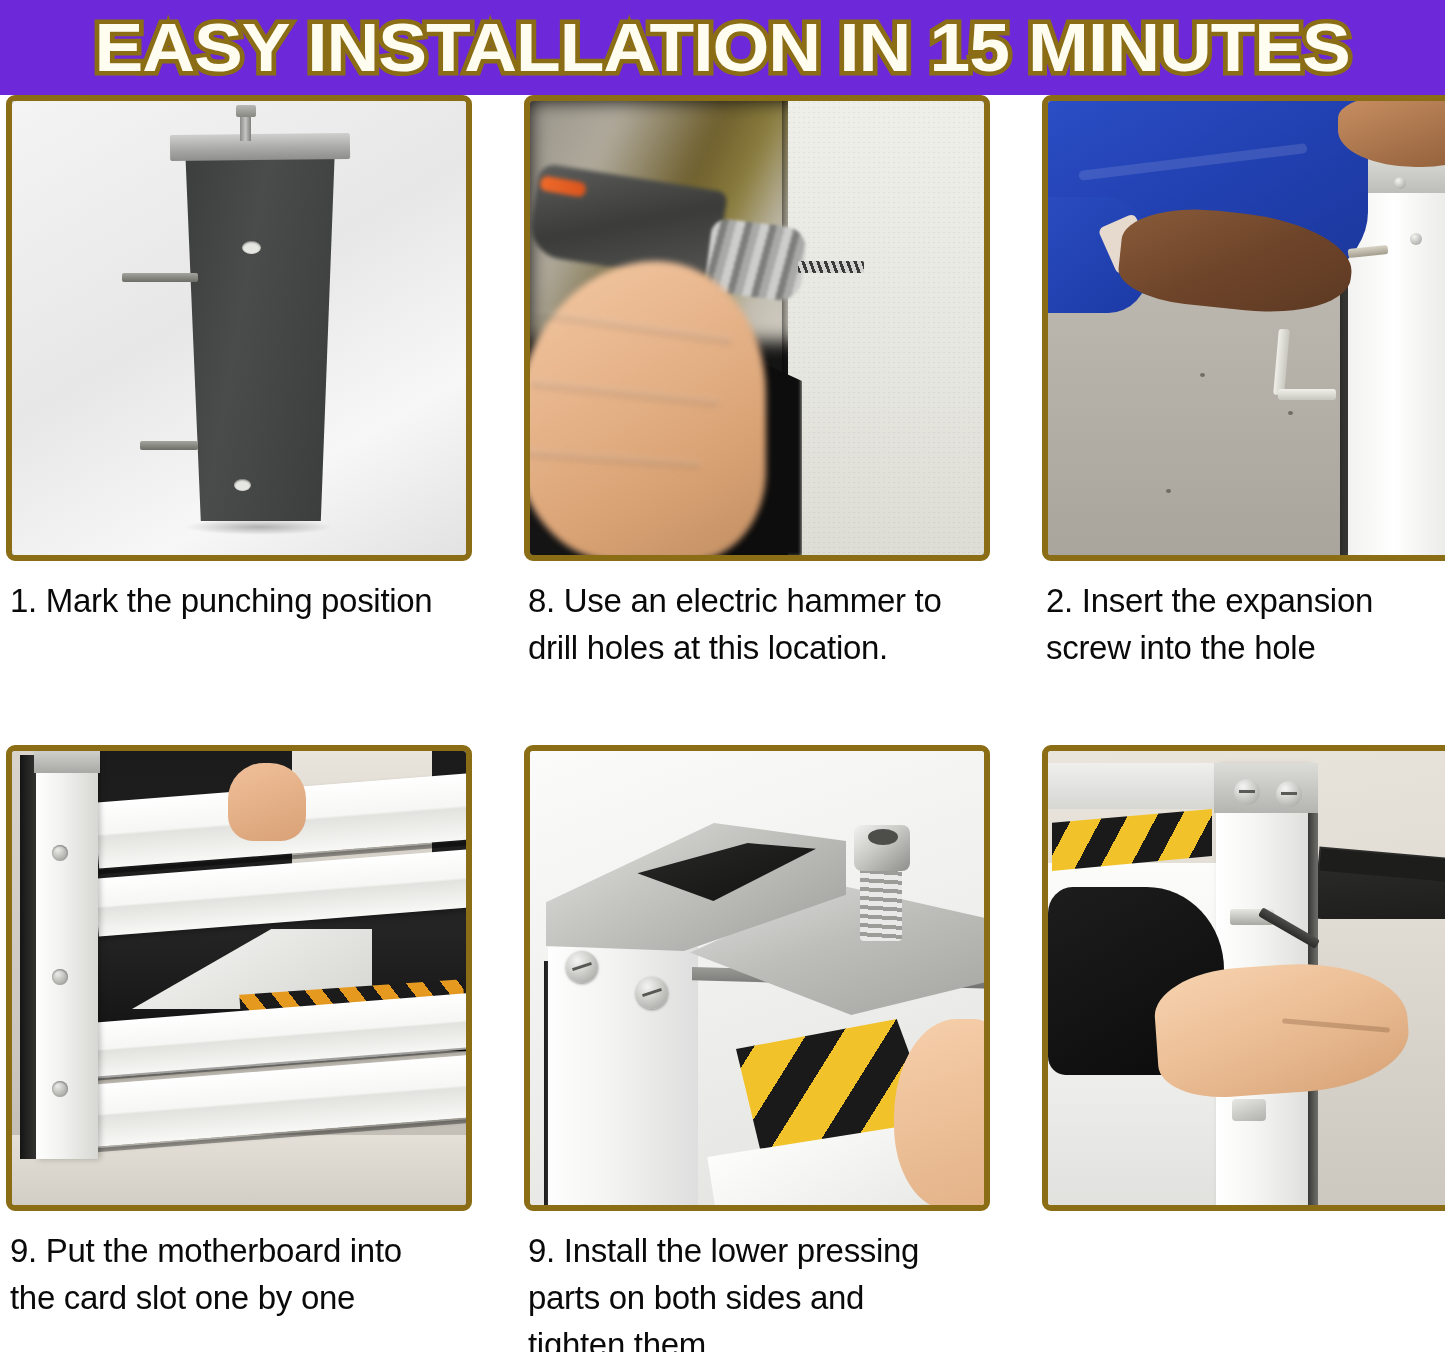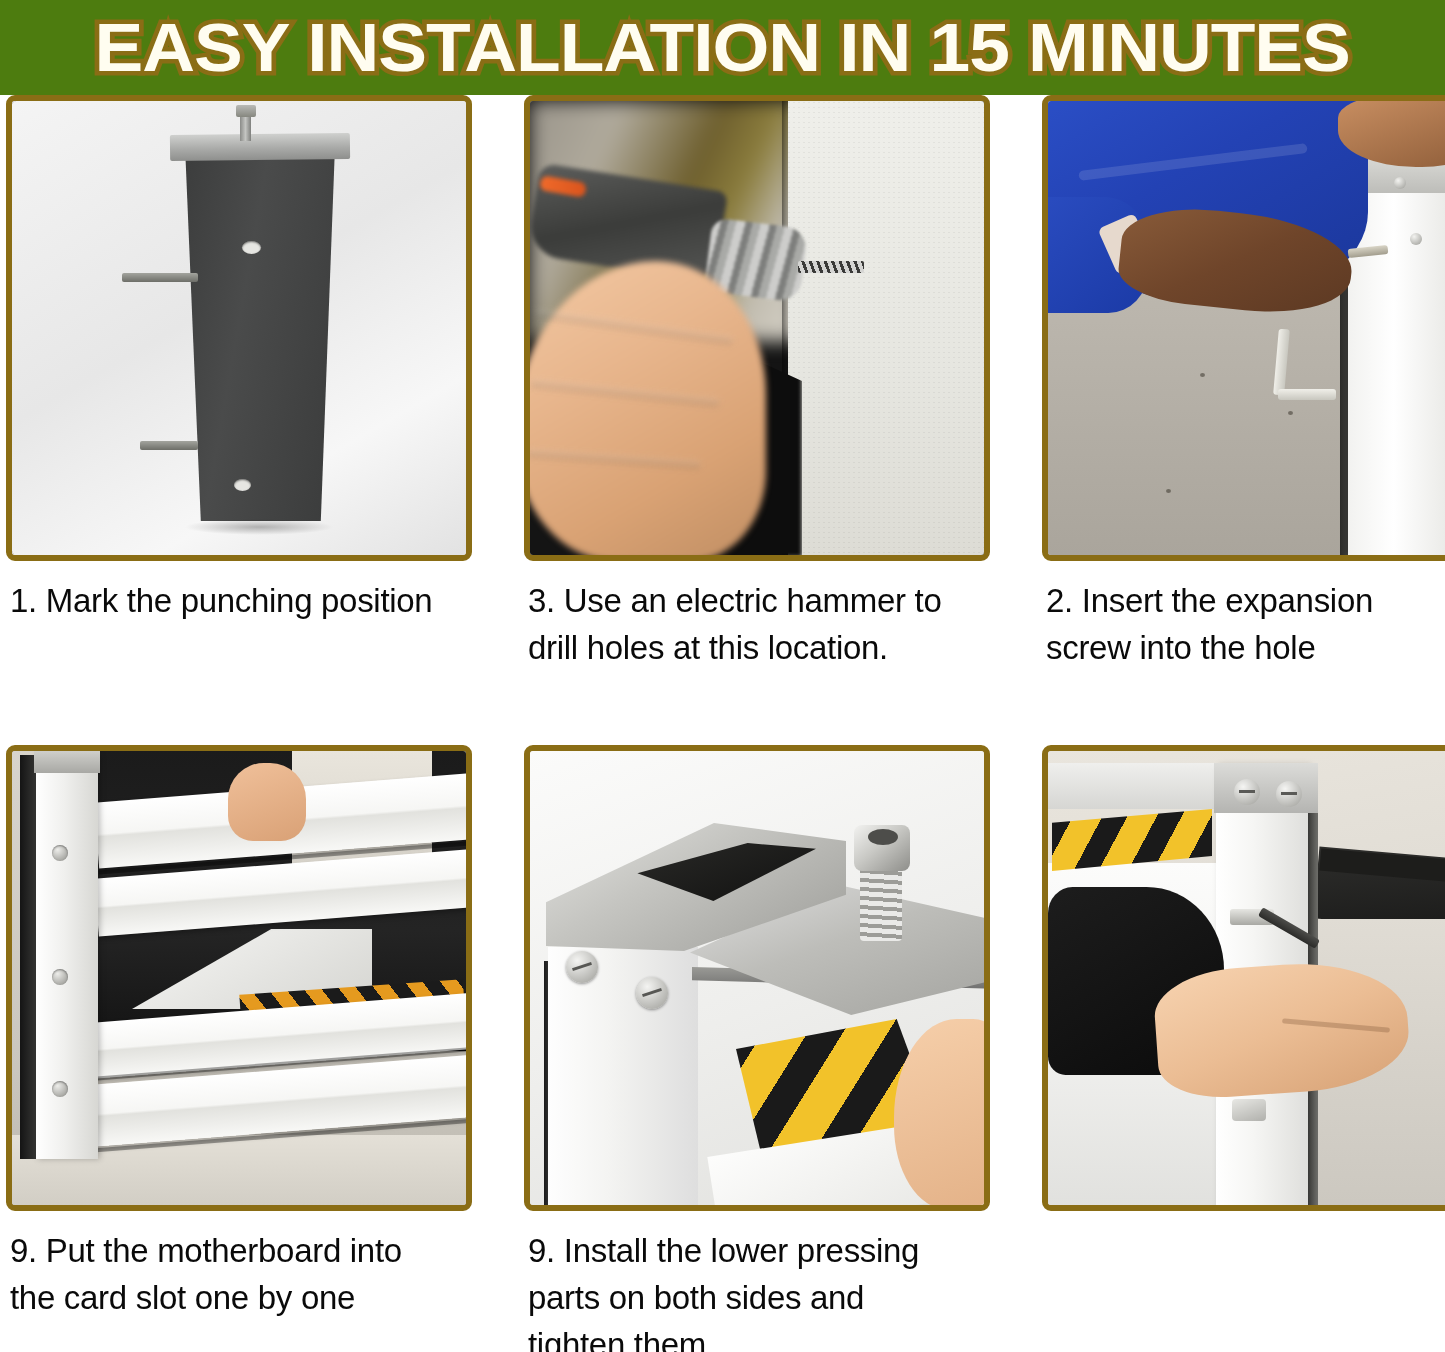--- a/index.html
+++ b/index.html
@@ -16,21 +16,21 @@
     position: relative;
   }
 
   
   .title-banner {
     width: 1445px;
     height: 95px;
     display: flex;
     align-items: center;
     justify-content: center;
-    background: #4d7c0f;
+    background: #6d28d9;
   }
   .title-text {
     font-family: "Liberation Sans", sans-serif;
     font-weight: bold;
     font-size: 69px;
     line-height: 72px;
     letter-spacing: -1px;
     transform: scaleX(1.06);
     color: #FFFDF0;
     -webkit-text-stroke: 9px #8a6d15;
@@ -566,21 +566,21 @@
         <div class="p2-drill-body"></div>
         <div class="p2-trigger"></div>
         <div class="p2-chuck"></div>
         <div class="p2-bit"></div>
         <div class="p2-hand"></div>
         <div class="p2-finger1"></div>
         <div class="p2-finger2"></div>
         <div class="p2-finger3"></div>
       </div>
     </div>
-    <div class="caption">3. Use an electric hammer to
+    <div class="caption">8. Use an electric hammer to
 drill holes at this location.</div>
   </div>
 
   <div class="step-cell row-1">
     <div class="photo-frame">
       <div class="photo">
         <div class="p3-floor"></div>
         <div class="p3-col-dark"></div>
         <div class="p3-column"></div>
         <div class="p3-col-top"></div>

